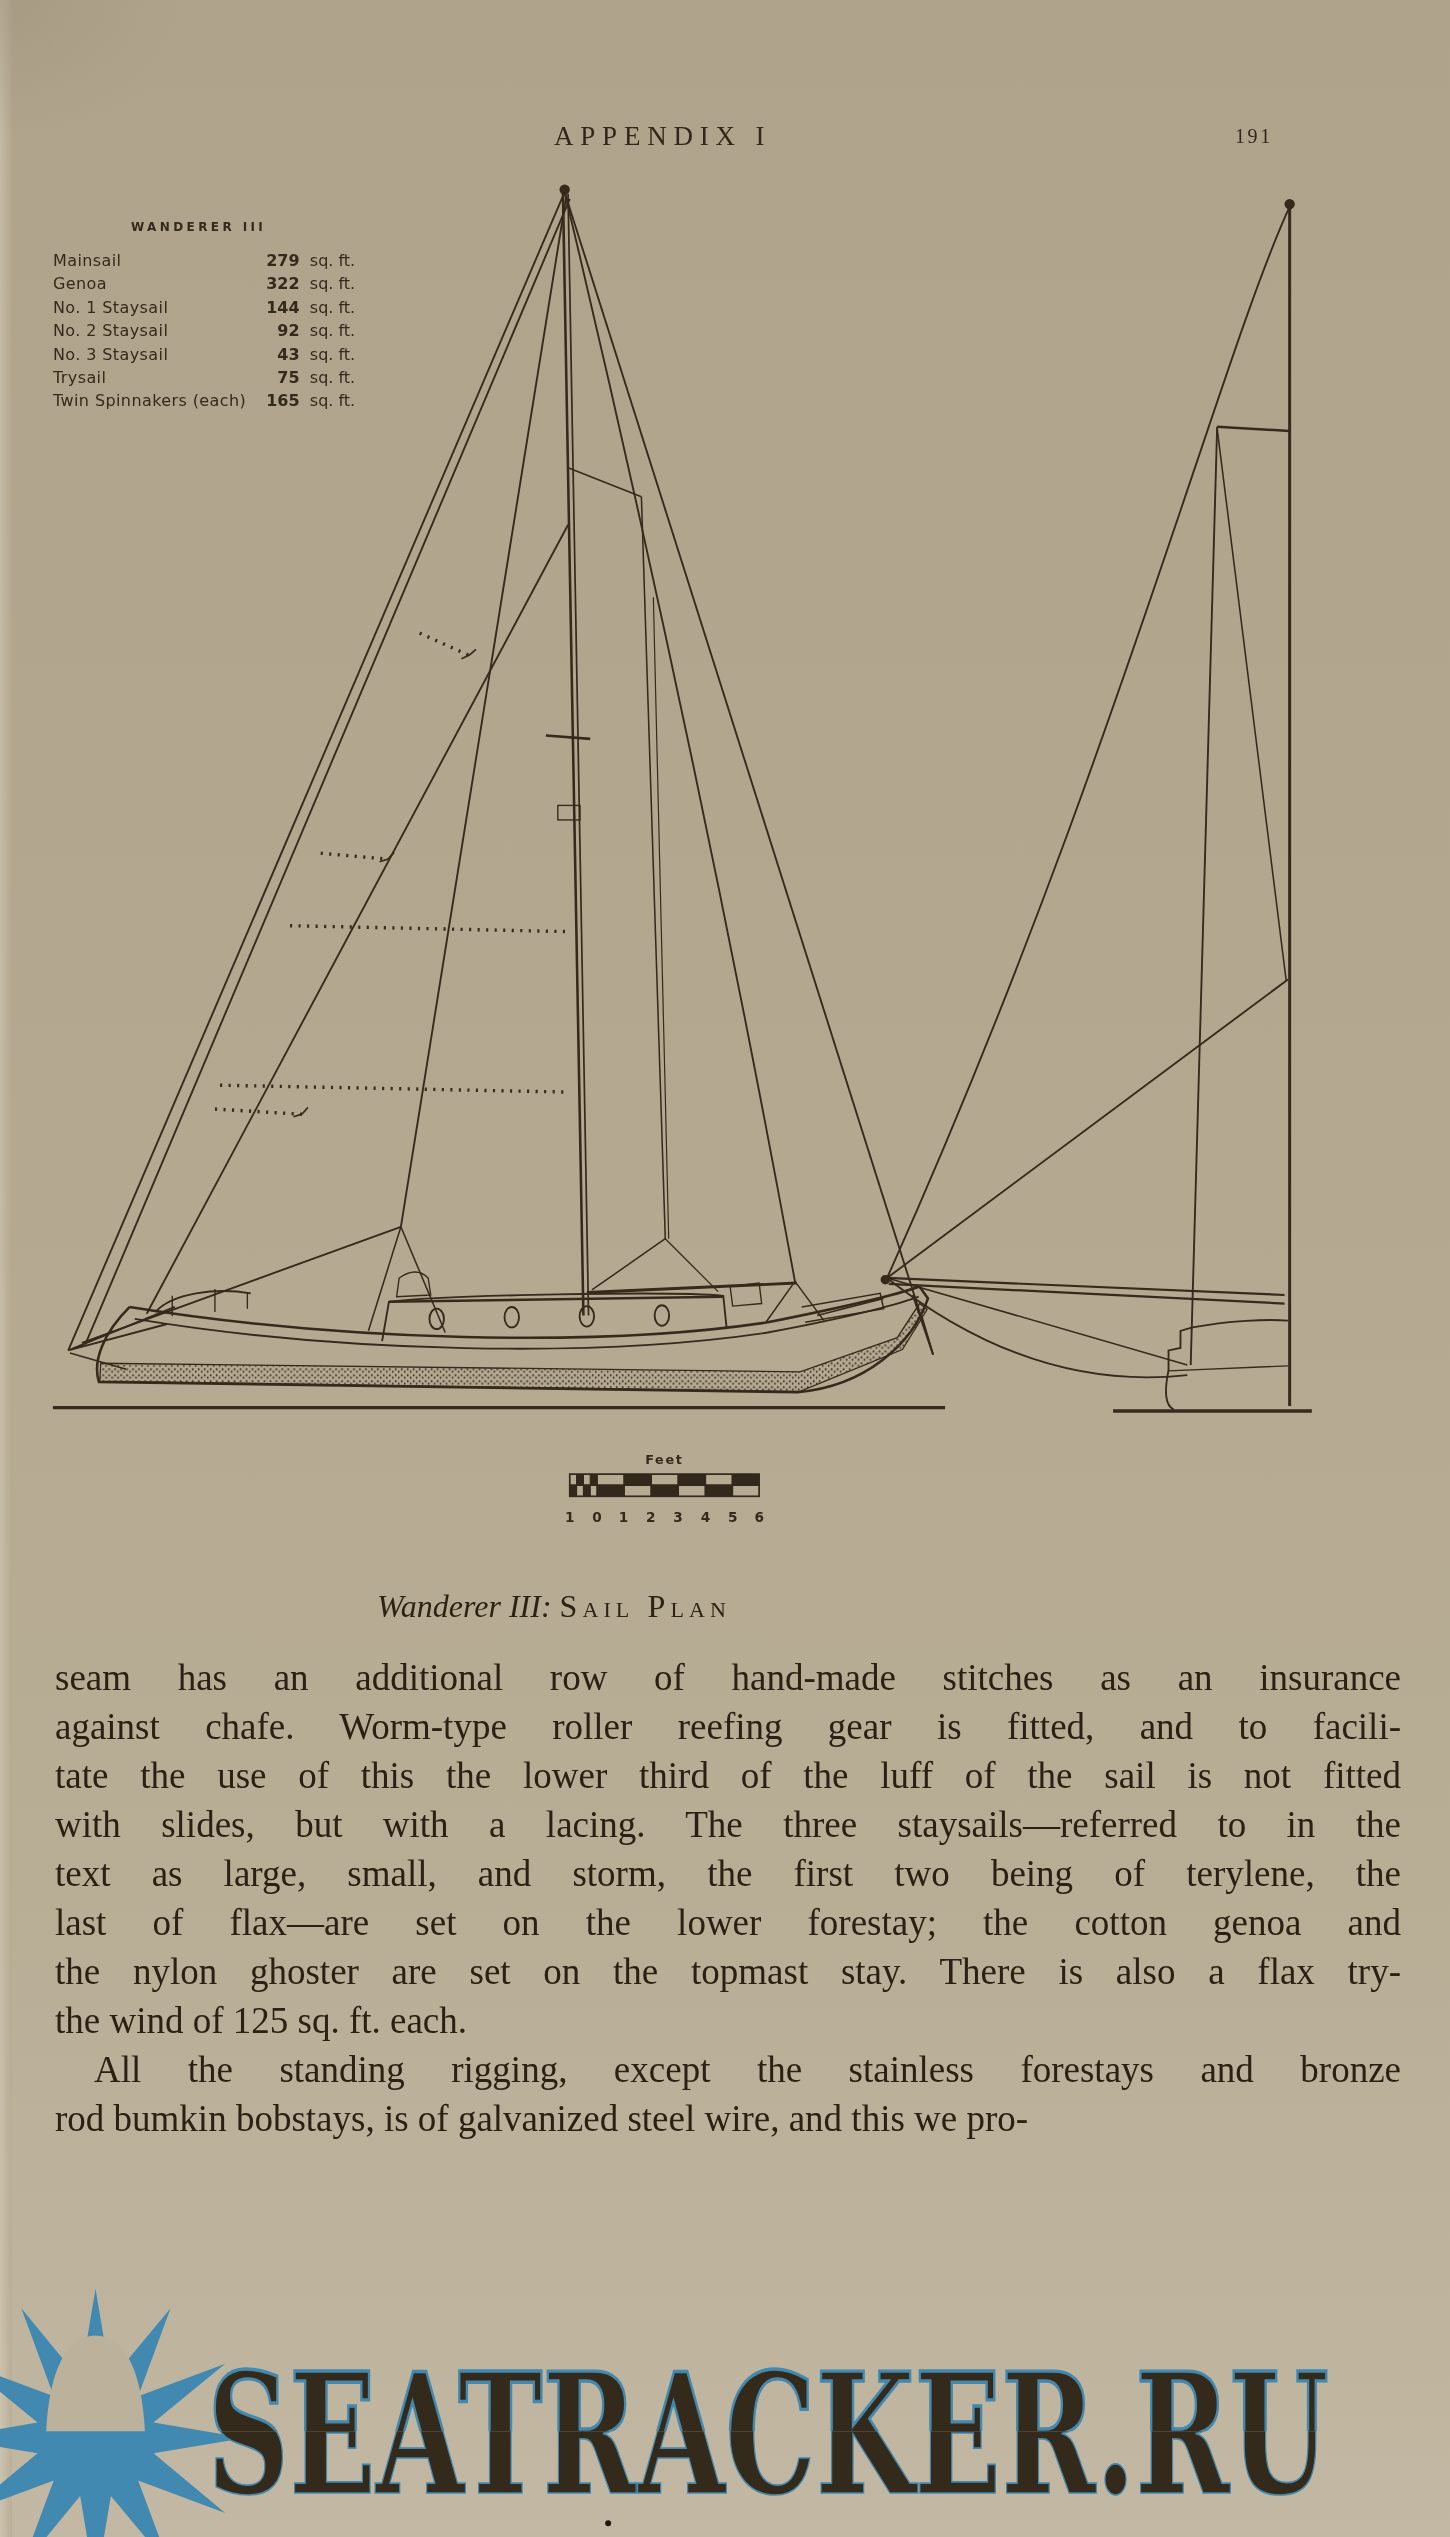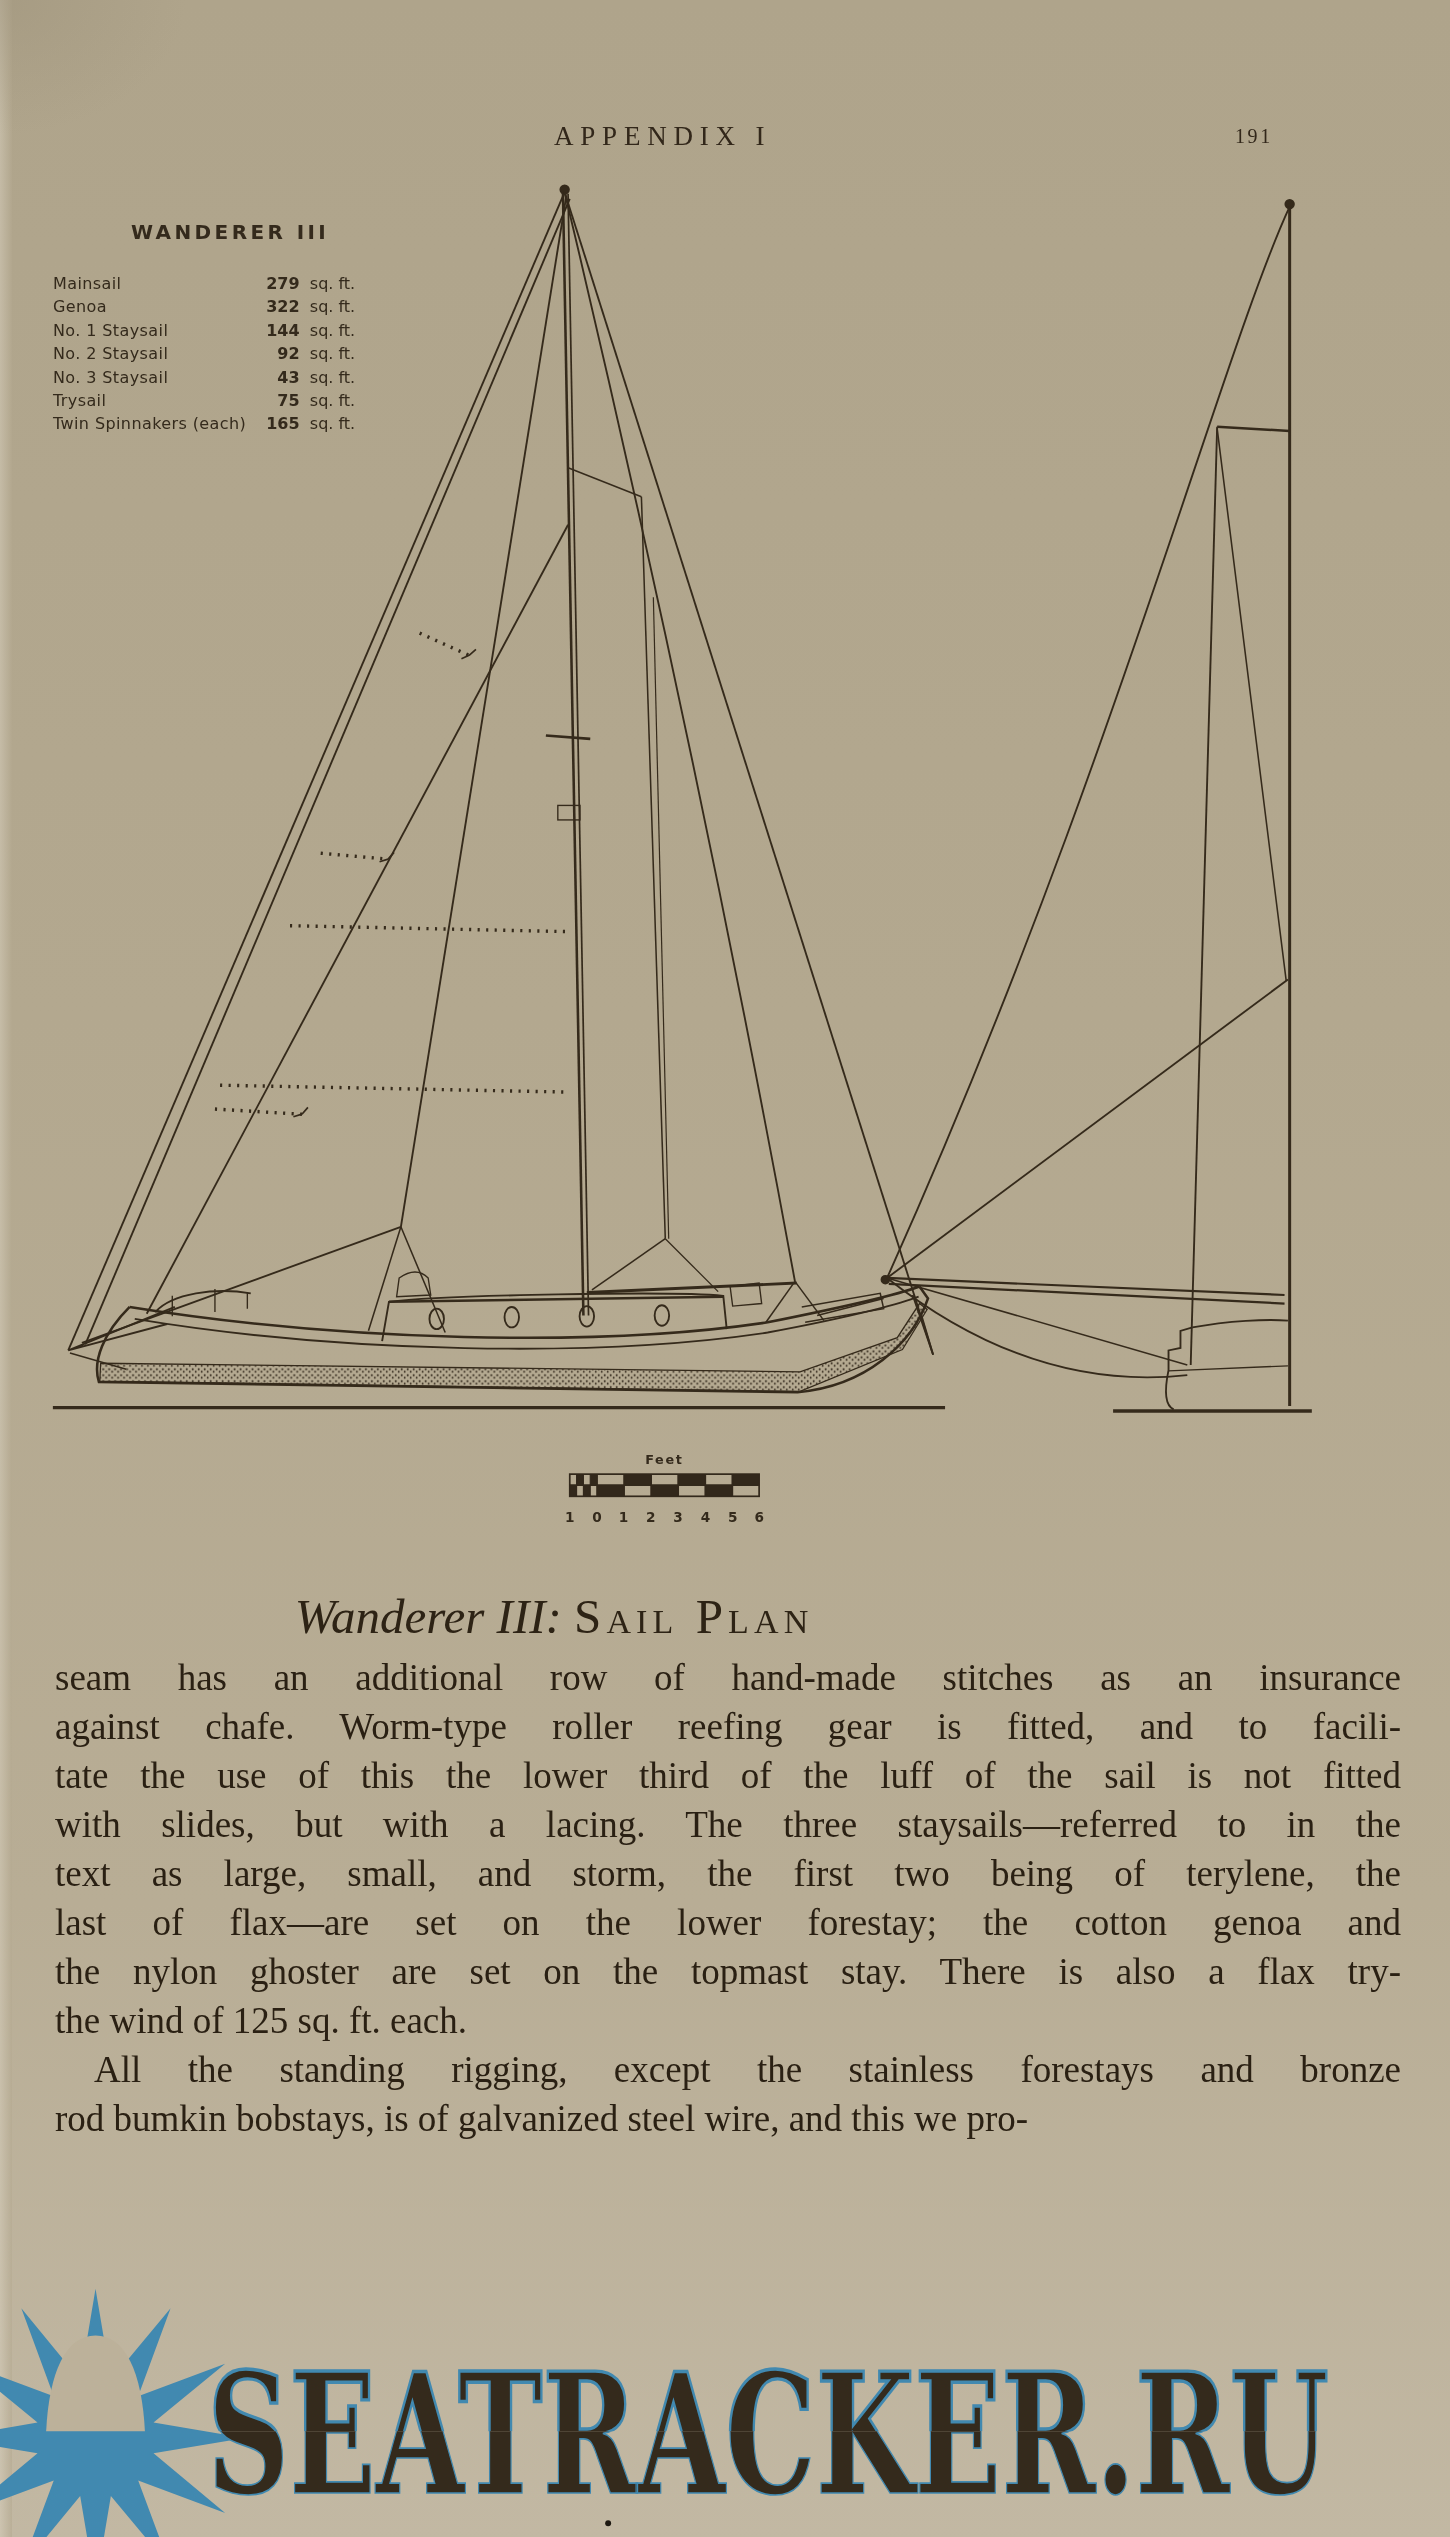--- a/index.html
+++ b/index.html
@@ -10,27 +10,27 @@
     background:linear-gradient(90deg,#d5cdbb,#b3a88f);opacity:.55;}
   #corner-shade{position:absolute;left:0;top:0;width:188px;height:136px;
     background:radial-gradient(ellipse at 0 0,#9e937b 0%,rgba(158,147,123,0) 70%);opacity:.5;}
   .abs{position:absolute;}
   
   #running-head{top:121px;left:554px;font-size:27px;letter-spacing:6.8px;color:#32271a;}
   #page-number{top:125px;left:1235px;font-size:20px;letter-spacing:2.6px;color:#32271a;}
   
   #sail-table{top:220px;left:53px;width:317px;font-family:"DejaVu Sans",sans-serif;
     color:#342a1c;font-size:16px;}
-  #sail-table .title{margin-left:78px;letter-spacing:3.4px;font-weight:700;font-size:20px;margin-bottom:30px;}
+  #sail-table .title{margin-left:78px;letter-spacing:3.4px;font-weight:700;font-size:12px;margin-bottom:17px;}
   #sail-table .row{display:flex;height:23.4px;align-items:baseline;}
   #sail-table .lbl{width:239px;letter-spacing:0.4px;font-weight:500;}
   #sail-table .val{width:56px;text-align:right;font-weight:700;}
   #sail-table .unit{width:72px;padding-left:10.2px;font-weight:500;}
   
-  #caption{top:1588px;left:247px;width:614px;text-align:center;font-size:49px;color:#2d2315;}
+  #caption{top:1588px;left:247px;width:614px;text-align:center;font-size:32px;color:#2d2315;}
   #caption .it{font-style:italic;}
   #caption .sc{font-variant:small-caps;letter-spacing:5.1px;}
   
   #body-text{top:1653px;left:55px;width:1346px;font-size:37px;line-height:49px;color:#2a2013;}
   #body-text .ln{text-align:justify;text-align-last:justify;white-space:normal;}
   #body-text .ln.endpara{text-align-last:left;}
   #body-text .ln.indent{text-indent:39px;}
   svg text{font-family:"DejaVu Sans",sans-serif;fill:#342a1c;}
   svg .wm{font-family:"DejaVu Serif",serif;font-weight:bold;}
 </style>

